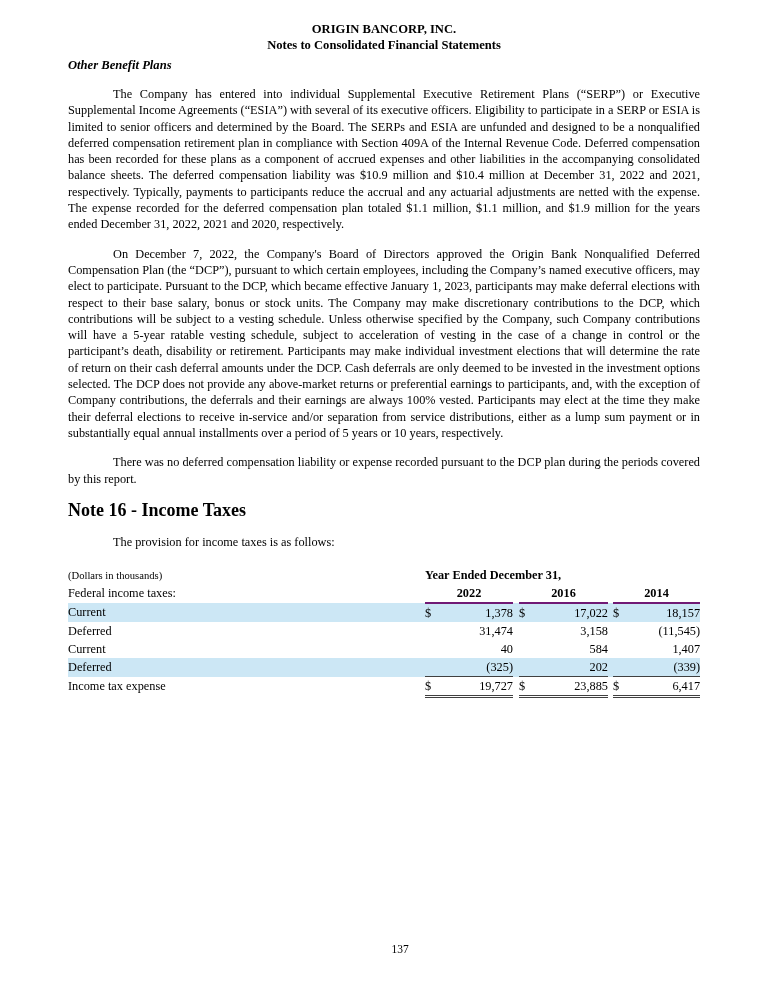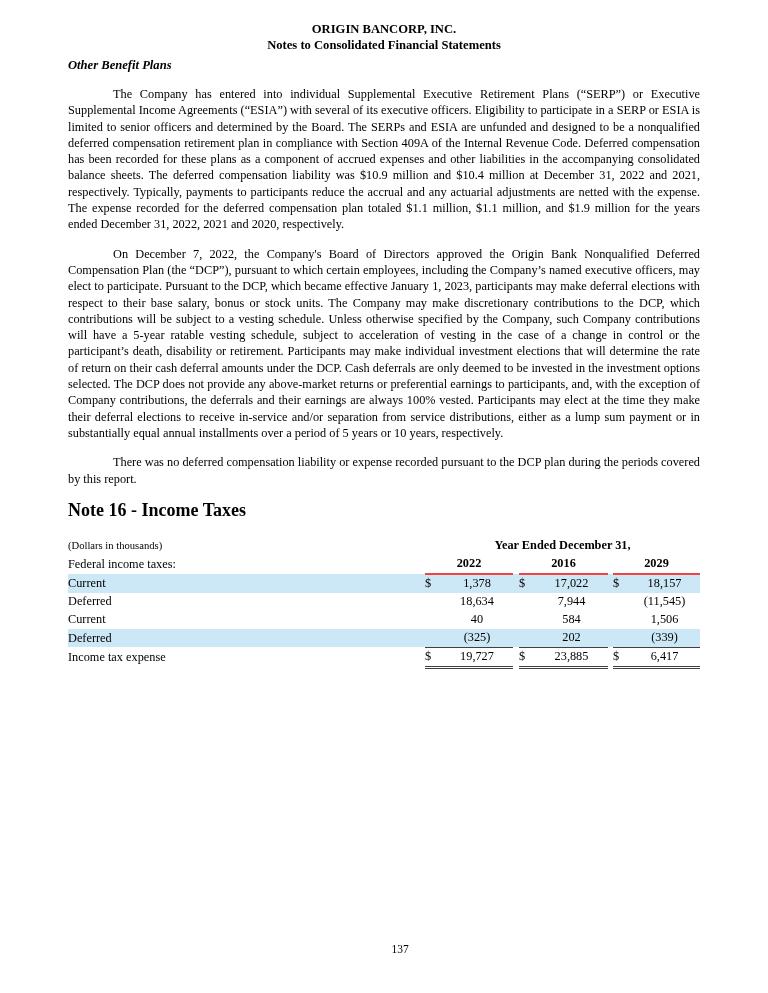--- a/index.html
+++ b/index.html
@@ -52,24 +52,24 @@
     padding: 0;
     vertical-align: middle;
     white-space: nowrap;
     overflow: hidden;
     margin-left: 6px;
   }
   td.lbl { text-align: left; }
   td.ind1 { padding-left: 12px; }
   td.ind2 { padding-left: 24px; }
   td.small-note { font-size: 10.6px; }
-  td.period { text-align: center; font-weight: bold; }
-  td.yr { text-align: center; font-weight: bold; border-bottom: 2px solid #ef4444; }
+  td.period { text-align: left; font-weight: bold; }
+  td.yr { text-align: center; font-weight: bold; border-bottom: 2px solid #701a75; }
   td.sym { text-align: left; padding-left: 2px; }
-  td.val { text-align: center; padding-right: 3px; }
+  td.val { text-align: right; padding-right: 3px; }
   tr.hl td { background: #cce7f5; }
   td.rule { border-bottom: 1.5px solid #404040; }
   td.dbl { border-bottom: 3.5px double #404040; }
   .page-footer {
     position: absolute;
     top: 943px;
     left: 16px;
     width: 768px;
     text-align: center;
     font-size: 11.5px;
@@ -88,20 +88,21 @@
   <div class="h-italic">Other Benefit Plans</div>
 
   <p class="body-par">The Company has entered into individual Supplemental Executive Retirement Plans (“SERP”) or Executive Supplemental Income Agreements (“ESIA”) with several of its executive officers. Eligibility to participate in a SERP or ESIA is limited to senior officers and determined by the Board. The SERPs and ESIA are unfunded and designed to be a nonqualified deferred compensation retirement plan in compliance with Section 409A of the Internal Revenue Code. Deferred compensation has been recorded for these plans as a component of accrued expenses and other liabilities in the accompanying consolidated balance sheets. The deferred compensation liability was $10.9 million and $10.4 million at December 31, 2022 and 2021, respectively. Typically, payments to participants reduce the accrual and any actuarial adjustments are netted with the expense. The expense recorded for the deferred compensation plan totaled $1.1 million, $1.1 million, and $1.9 million for the years ended December 31, 2022, 2021 and 2020, respectively.</p>
 
   <p class="body-par">On December 7, 2022, the Company's Board of Directors approved the Origin Bank Nonqualified Deferred Compensation Plan (the “DCP”), pursuant to which certain employees, including the Company’s named executive officers, may elect to participate. Pursuant to the DCP, which became effective January 1, 2023, participants may make deferral elections with respect to their base salary, bonus or stock units. The Company may make discretionary contributions to the DCP, which contributions will be subject to a vesting schedule. Unless otherwise specified by the Company, such Company contributions will have a 5-year ratable vesting schedule, subject to acceleration of vesting in the case of a change in control or the participant’s death, disability or retirement. Participants may make individual investment elections that will determine the rate of return on their cash deferral amounts under the DCP. Cash deferrals are only deemed to be invested in the investment options selected. The DCP does not provide any above-market returns or preferential earnings to participants, and, with the exception of Company contributions, the deferrals and their earnings are always 100% vested. Participants may elect at the time they make their deferral elections to receive in-service and/or separation from service distributions, either as a lump sum payment or in substantially equal annual installments over a period of 5 years or 10 years, respectively.</p>
 
   <p class="body-par">There was no deferred compensation liability or expense recorded pursuant to the DCP plan during the periods covered by this report.</p>
 
   <div class="h-bold">Note 16 - Income Taxes</div>
 
+  <p class="intro-par">The provision for income taxes is as follows:</p>
 
   <table class="fin">
     <colgroup>
       <col style="width:357px">
       <col style="width:16px">
         <col style="width:72px">
       <col style="width:6px">
       <col style="width:16px">
         <col style="width:73px">
       <col style="width:5px">
@@ -112,54 +113,54 @@
       <tr>
         <td class="lbl small-note">(Dollars in thousands)</td>
         <td class="period" colspan="8">Year Ended December 31,</td>
       </tr>
       <tr>
         <td class="lbl">Federal income taxes:</td>
         <td class="yr" colspan="2">2022</td>
         <td></td>
         <td class="yr" colspan="2">2016</td>
         <td></td>
-        <td class="yr" colspan="2">2029</td>
+        <td class="yr" colspan="2">2014</td>
       </tr>
       <tr class="hl">
         <td class="lbl ind1">Current</td>
         <td class="sym">$</td>
         <td class="val">1,378</td>
         <td></td>
         <td class="sym">$</td>
         <td class="val">17,022</td>
         <td></td>
         <td class="sym">$</td>
         <td class="val">18,157</td>
       </tr>
       <tr>
         <td class="lbl ind1">Deferred</td>
         <td class="sym"></td>
-        <td class="val">18,634</td>
+        <td class="val">31,474</td>
         <td></td>
         <td class="sym"></td>
-        <td class="val">7,944</td>
+        <td class="val">3,158</td>
         <td></td>
         <td class="sym"></td>
         <td class="val">(11,545)</td>
       </tr>
       <tr>
         <td class="lbl ind1">Current</td>
         <td class="sym"></td>
         <td class="val">40</td>
         <td></td>
         <td class="sym"></td>
         <td class="val">584</td>
         <td></td>
         <td class="sym"></td>
-        <td class="val">1,506</td>
+        <td class="val">1,407</td>
       </tr>
       <tr class="hl">
         <td class="lbl ind1">Deferred</td>
         <td class="sym rule"></td>
         <td class="val rule">(325)</td>
         <td></td>
         <td class="sym rule"></td>
         <td class="val rule">202</td>
         <td></td>
         <td class="sym rule"></td>

